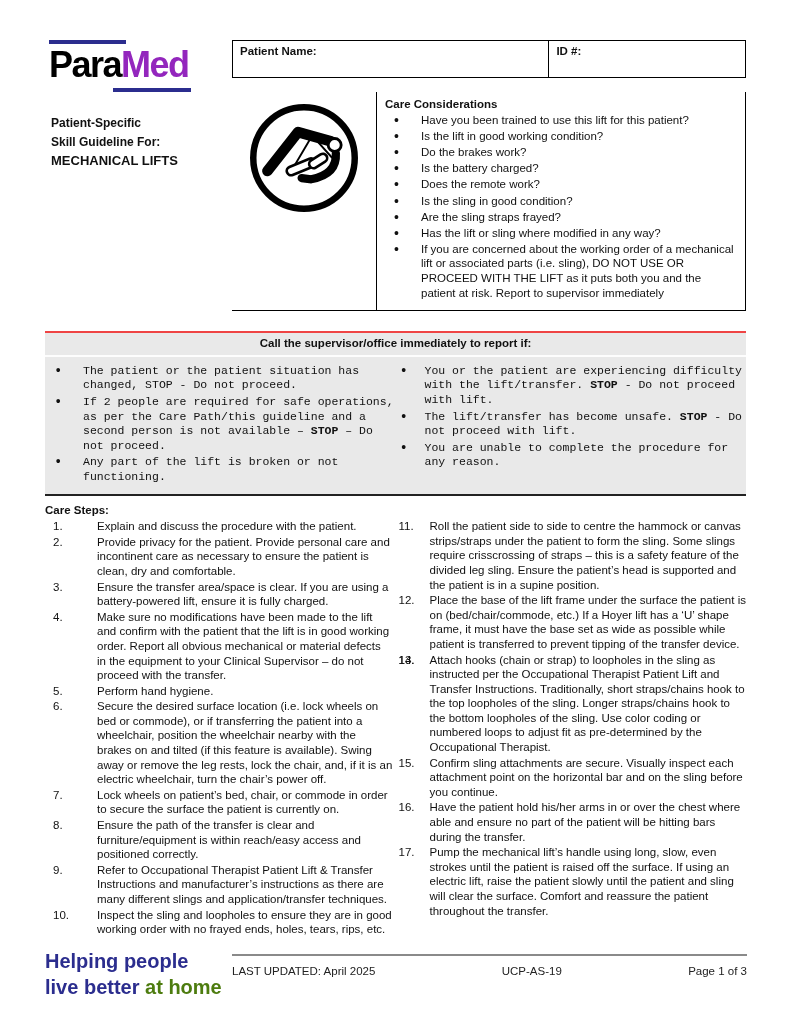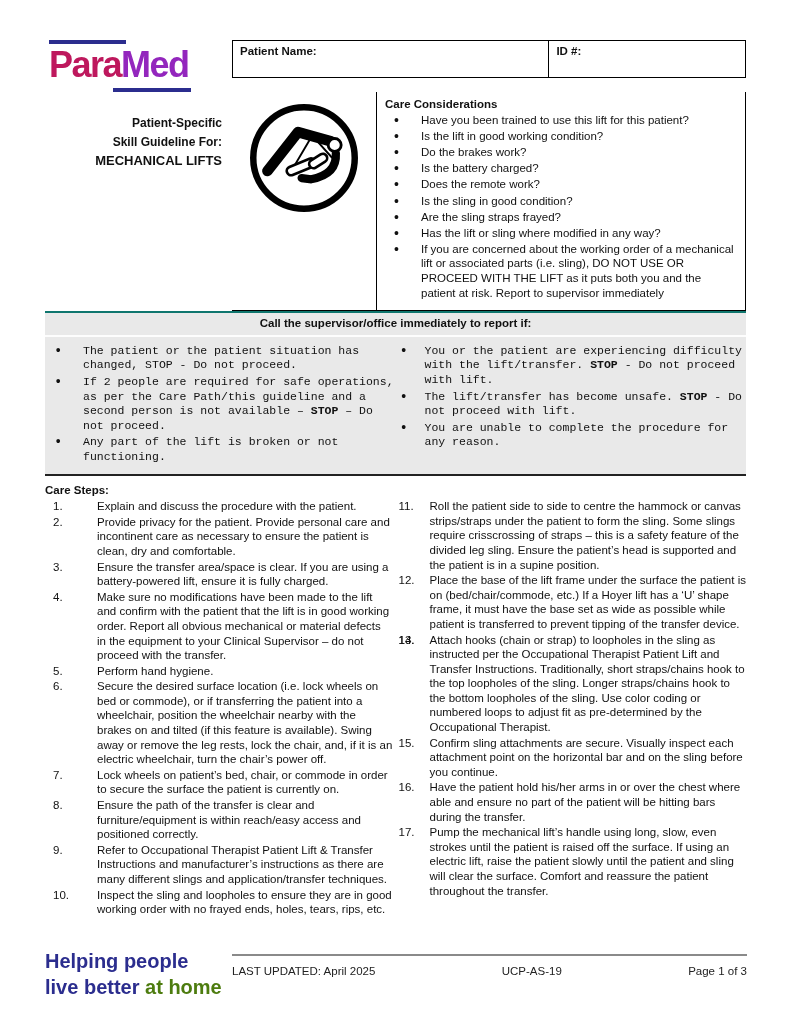--- a/index.html
+++ b/index.html
@@ -10,55 +10,55 @@
     color:#111; font-size:11.5px; line-height:1.27;
     position:relative; overflow:hidden;
   }
   .page { position:relative; width:791px; height:1024px; padding:40px 45px 0 45px; background:#fff; }
 
   
   .header-row { display:flex; align-items:flex-start; }
   .left-col { width:187px; flex:0 0 187px; }
   .logo { position:relative; display:inline-block; font-weight:bold; font-size:36px;
           letter-spacing:-1.5px; padding:7px 4px 9px 2px; margin-left:2px; line-height:1; }
-  .logo .p1 { color:#be185d;margin-top:44px; }
+  .logo .p1 { color:#000000;margin-top:44px; }
   .logo .p2 { color:#9326bd; }
   .logo::before { content:""; position:absolute; top:0; left:2px; width:53%; height:4px; background:#2b2d8e; }
   .logo::after  { content:""; position:absolute; bottom:0; right:2px; width:53%; height:4px; background:#2b2d8e; }
 
   .patient-table { flex:1; display:flex; border:1px solid #000; height:38px; }
   .pt-cell { padding:3px 7px; font-weight:bold; position:relative; }
   .pt-name { flex:1.66; border-right:1px solid #000; }
   .pt-id   { flex:1; }
   .fill-area { position:absolute; left:0; top:16px; right:0; bottom:0; }
 
   
   .band2 { display:flex; align-items:stretch; }
-  .guideline { width:187px; flex:0 0 187px; text-align:right; padding:22px 10px 0 6px;
+  .guideline { width:187px; flex:0 0 187px; text-align:left; padding:22px 10px 0 6px;
                font-weight:bold; font-size:12px; line-height:1.55; }
   .guideline .caps { font-size:13px; }
   .care-box { flex:1; display:flex; border:1px solid #000; border-top:none; border-left:none; }
   .icon-cell { width:145px; flex:0 0 145px; border-right:1px solid #000;
                display:flex; justify-content:center; align-items:flex-start; padding-top:7px; }
   .care-cell { flex:1; padding:5px 8px 10px 8px; }
   .care-title { font-weight:bold; }
 
   ul.bullets { list-style:none; }
   ul.bullets li { position:relative; padding-left:36px; margin-top:1.5px; }
   ul.bullets li::before { content:"\2022"; position:absolute; left:9px; top:-1px; font-size:14px; }
 
   
   .training-row { display:flex; border:1px solid #000; margin-top:-1px; height:30px; font-weight:bold; }
   .training-label { width:187px; flex:0 0 187px; border-right:1px solid #000;
                     display:flex; align-items:center; justify-content:center; }
   .training-value { flex:1; display:flex; align-items:center; padding-left:28px; }
   .training-value .sym { font-size:13px; margin-right:20px; font-weight:normal; }
 
   
-  .sup-section { margin-top:0; background:#e9e9e9; border-top:2px solid #0f766e; border-bottom:2px solid #222; }
+  .sup-section { margin-top:20px; background:#e9e9e9; border-top:2px solid #ef4444; border-bottom:2px solid #222; }
   .sup-title { text-align:center; font-weight:bold; padding:3px 0 4px 0; border-bottom:2px solid #fdfdfd; }
   .sup-cols { display:flex; padding:5px 2px 9px 0; }
   .sup-col { flex:1;font-family:Liberation Mono, monospace; }
   .sup-col ul.bullets li { padding-left:38px; margin-top:2px; }
   .sup-col.right ul.bullets li { padding-left:30px; }
   .sup-col.right ul.bullets li::before { left:5px; }
 
   
   .steps-title { font-weight:bold; margin-top:7px; }
   .steps-cols { display:flex; gap:6px; margin-top:1px; }

